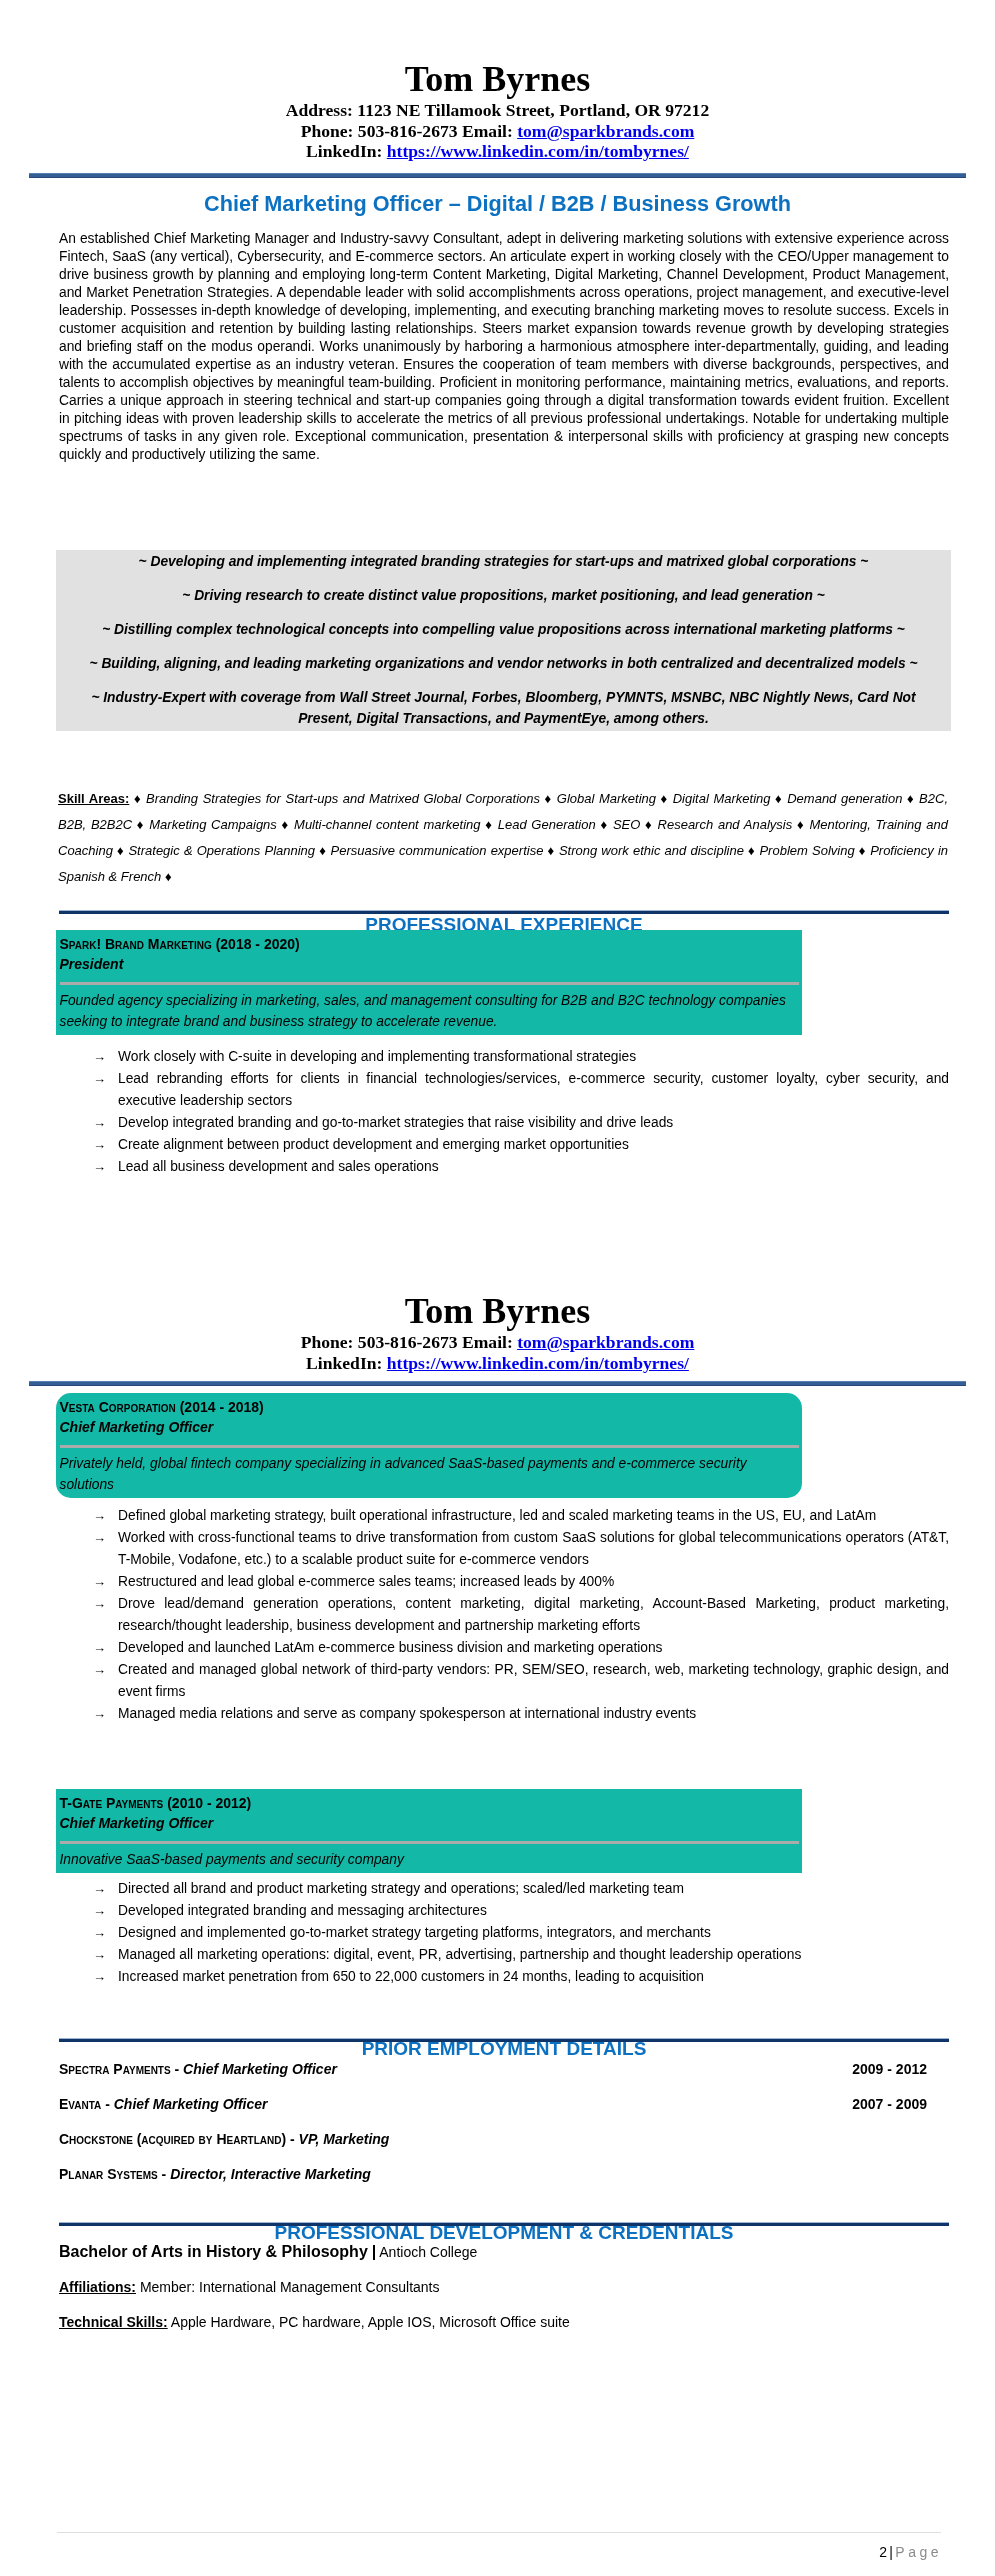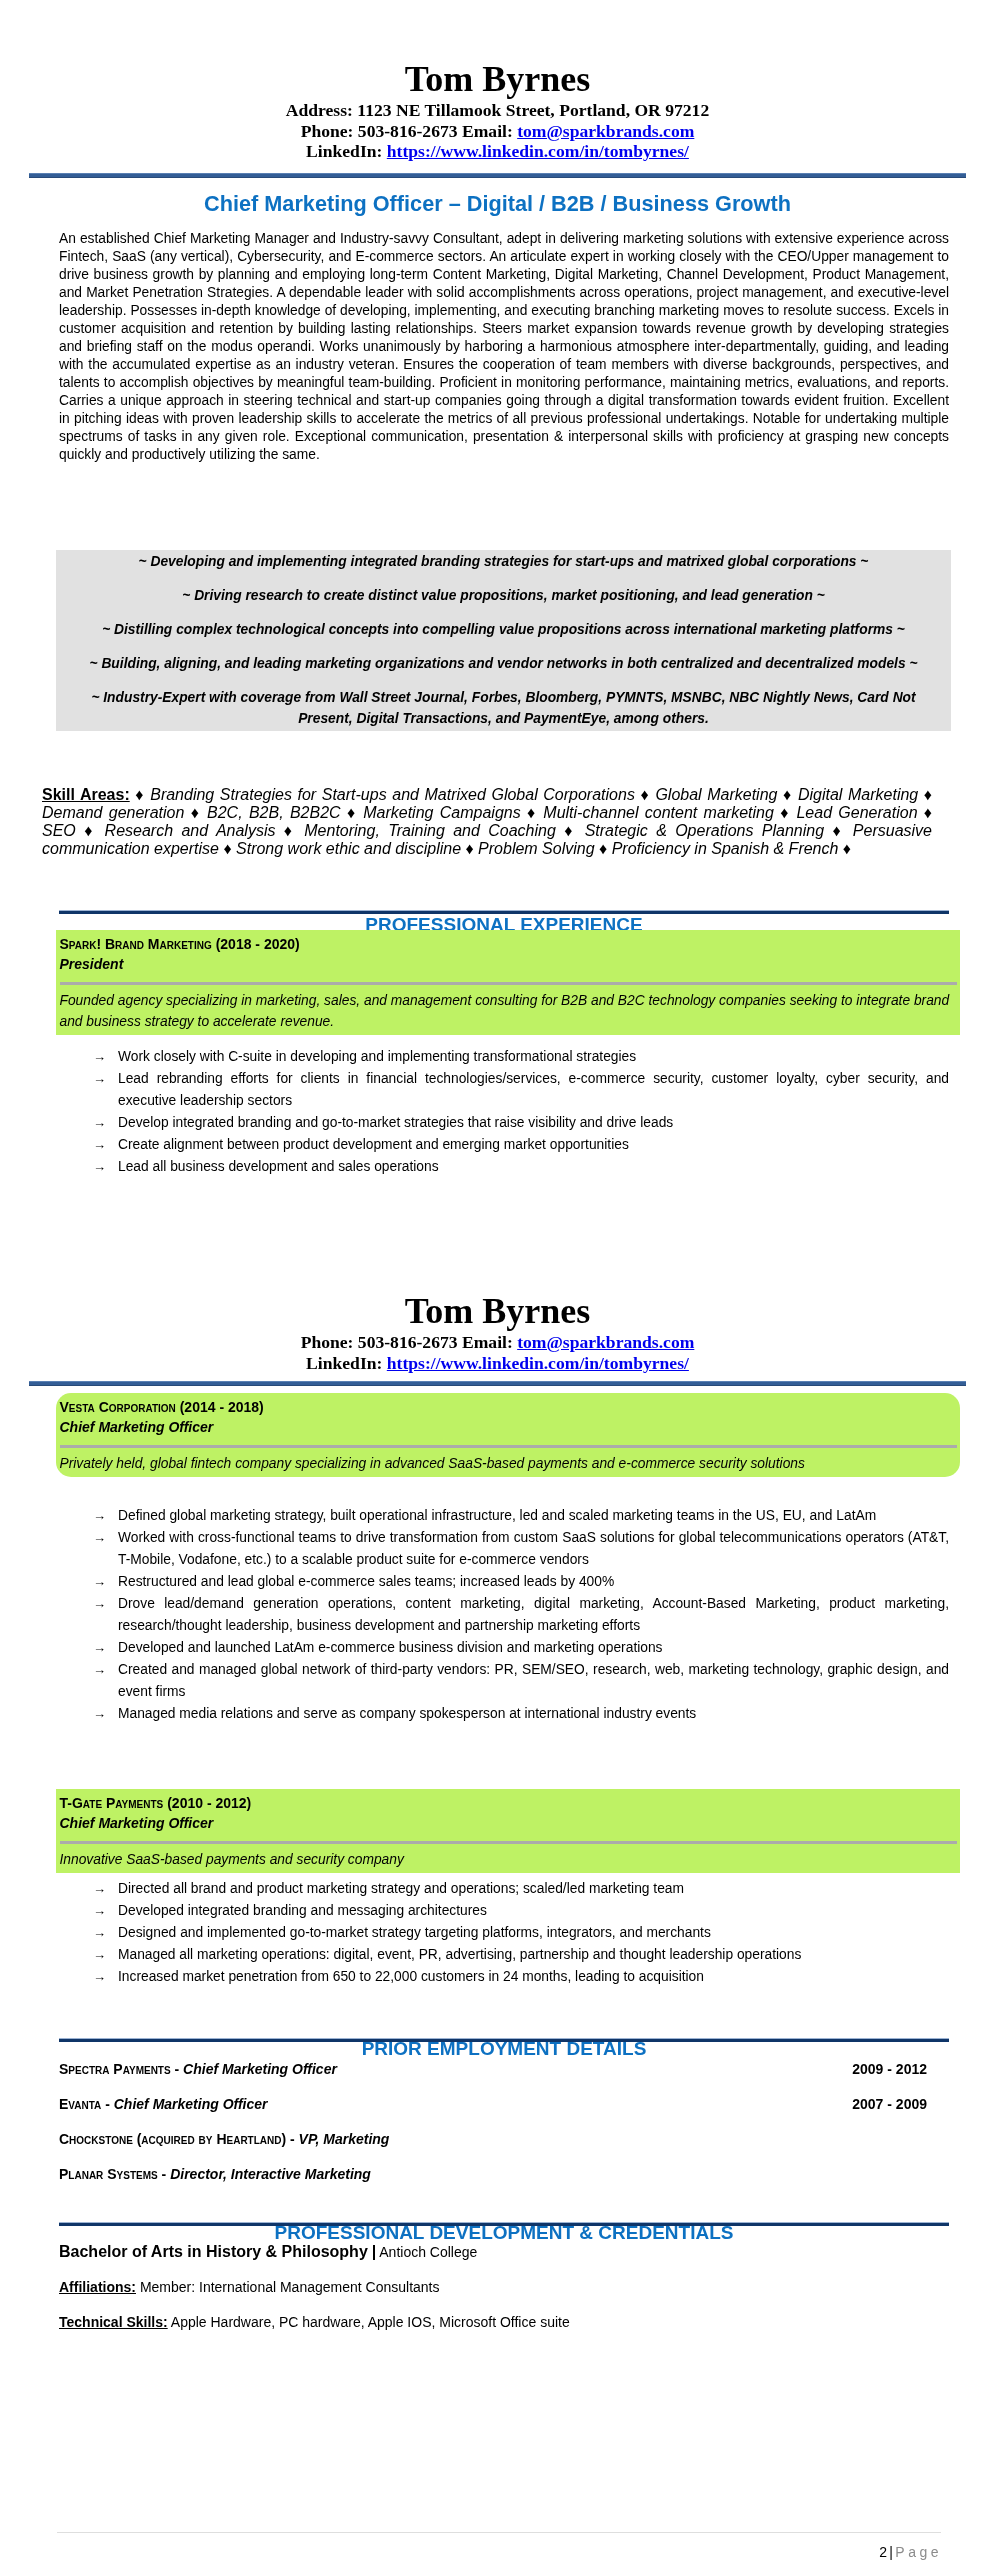--- a/index.html
+++ b/index.html
@@ -13,27 +13,27 @@
 
   .toprule { position: absolute; left: 29px; width: 937px; height: 4.7px; background: #335e96; border-top: 0.6px solid #5a80b3; border-bottom: 0.6px solid #284a78; }
 
   .headline { position: absolute; left: 0; width: 995px; text-align: center; color: #0d71c2; font-weight: bold; font-size: 21.7px; line-height: 26px; }
 
   .summary { position: absolute; left: 59px; width: 890px; font-size: 13.8px; line-height: 18px; text-align: justify; }
 
   .graybox { position: absolute; left: 56px; width: 895px; background: #e1e1e1; }
   .tagline { text-align: center; font-style: italic; font-weight: bold; font-size: 13.8px; line-height: 21px; padding: 0 7px; }
 
-  .skills { position: absolute; left: 42px; width: 890px; font-size: 16px; line-height: 18px; font-style: italic; text-align: justify; }
+  .skills { position: absolute; left: 58px; width: 890px; font-size: 13px; line-height: 26px; font-style: italic; text-align: justify; }
   .skills .lbl { font-style: normal; font-weight: bold; text-decoration: underline; }
 
   .sechead { position: absolute; left: 59px; width: 890px; text-align: center; color: #0d71c2; font-weight: bold; font-size: 19px; line-height: 23.4px; margin-top: 32px; }
   .secrule { position: absolute; left: 59px; width: 890px; height: 3.5px; background: #0f3568; border-top: 0.6px solid #9cb3d3; }
 
-  .job { position: absolute; left: 56px; width: 904px; background: #bef264; padding: 3.5px 3.5px 3.5px 3.5px; }
+  .job { position: absolute; left: 56px; width: 746px; background: #14b8a6; padding: 3.5px 3.5px 3.5px 3.5px; }
   .job .co { font-weight: bold; font-size: 14px; line-height: 20px; font-variant: small-caps; }
   .job .role { font-weight: bold; font-style: italic; font-size: 14px; line-height: 20px; }
   .job .divider { height: 3.5px; background: #ababab; margin: 8.2px 0 4.7px 0; }
   .job .desc { font-style: italic; font-size: 13.8px; line-height: 21px; }
 
   .bullets { position: absolute; left: 59px; width: 890px; list-style: none; }
   .bullets li { position: relative; padding-left: 59px; font-size: 13.8px; line-height: 22px; text-align: justify; }
   .bullets li .arr { position: absolute; left: 34px; top: 0; font-size: 13px; }
 
   .prior { position: absolute; left: 59px; width: 890px; }

